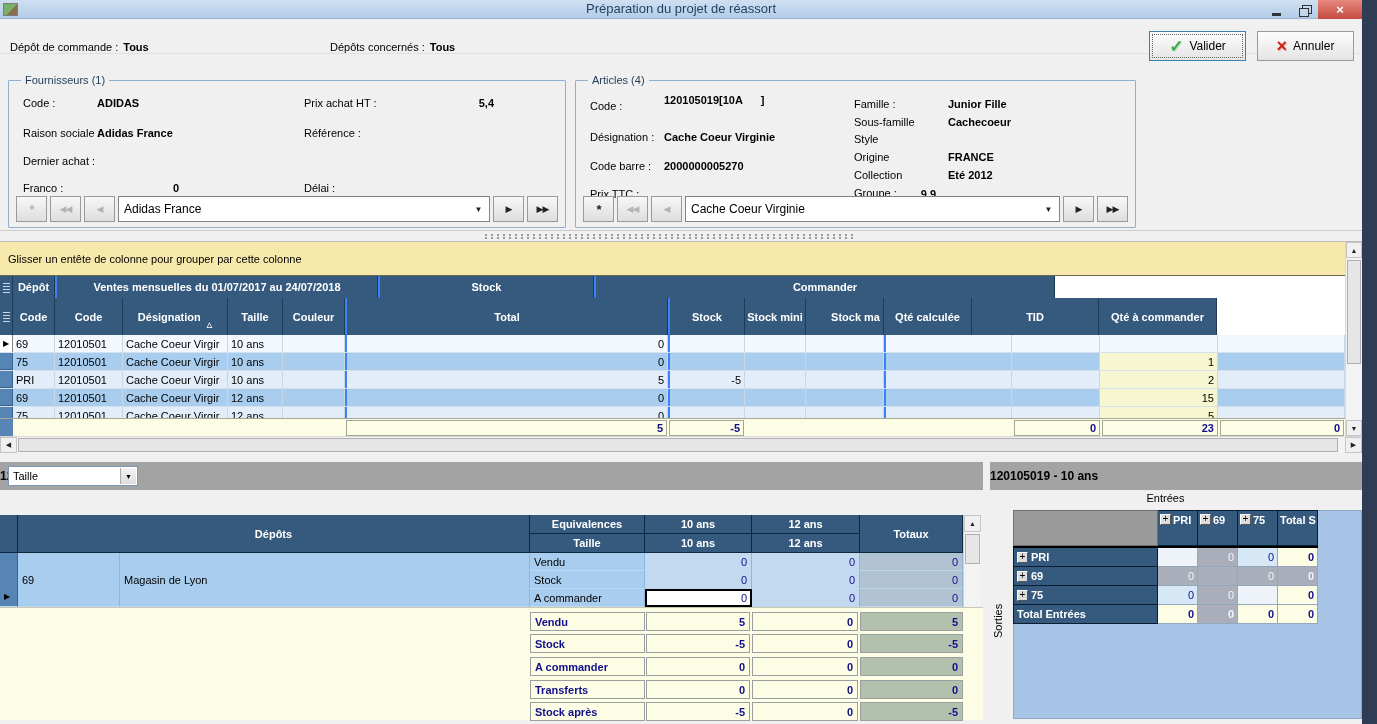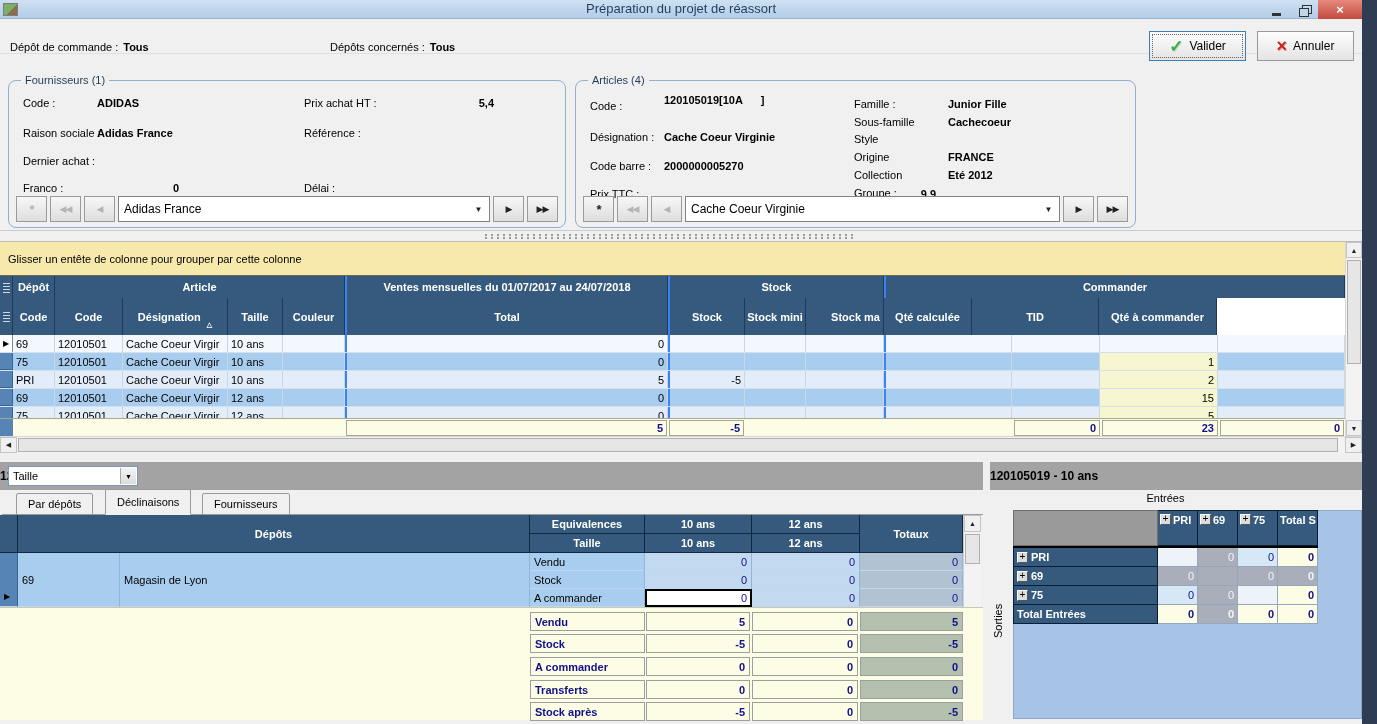--- a/index.html
+++ b/index.html
@@ -23,21 +23,21 @@
 
 .toolbar{position:absolute;left:0;top:20px;width:1362px;height:34px;background:#f0f0f0;border-bottom:1px solid #e0e0e0}
 .tb-field{position:absolute;top:21px;display:flex;gap:5px;align-items:center}
 .tb-field b{font-weight:bold}
 .btn{position:absolute;top:11px;height:30px;width:97px;display:flex;align-items:center;justify-content:center;gap:6px;background:linear-gradient(#fdfdfd,#e4e4e4);border:1px solid #999;font-size:12px;cursor:default}
 .btn.focused{border:1px solid #3c7fb1;outline:1px dotted #666;outline-offset:-4px}
 .ok-ico{color:#44a84e;font-weight:bold;font-size:17px;text-shadow:1px 1px 0 #b9e0b9}
 .x-ico{color:#c8271b;font-weight:bold;font-size:18px;text-shadow:1px 1px 0 #eab2ab}
 
 
-.fs{position:absolute;border:1px solid #8fb0d1;border-radius:8px;background:#f0f0f0}
+.fs{position:absolute;border:1px solid #8fb0d1;border-radius:1px;background:#f0f0f0}
 .fs-legend{position:absolute;top:-7px;left:12px;background:#f0f0f0;padding:0 4px;color:#1f3b57}
 .fl{position:absolute;white-space:nowrap}
 .fv{position:absolute;font-weight:bold;white-space:nowrap}
 .fv.rt{text-align:right}
 .pre{white-space:pre}
 .navbar{position:absolute;left:7px;right:7px;bottom:5px;height:26px;display:flex;gap:3px}
 .navBtn{width:31px;height:26px;background:linear-gradient(#f7f7f7,#dedede);border:1px solid #9a9a9a;display:flex;align-items:center;justify-content:center;font-size:9px;color:#222;letter-spacing:-1px}
 .navBtn.star{font-size:13px;font-weight:bold}
 .navBtn.dis{color:#b4b4b4}
 .combo{flex:1;height:26px;background:#fff;border:1px solid #828282;display:flex;align-items:center;position:relative}
@@ -241,21 +241,20 @@
   </div>
 
   <div class="gridsec">
     <div class="hint">Glisser un entête de colonne pour grouper par cette colonne</div>
 
     <div class="grow ghead">
       <div class="gc hc w-gut">
           <div class="grip"></div>
         </div>
       <div class="gc hc w-dcode">Dépôt</div>
-      <div class="gc hc g-article">Article</div>
       <div class="gc hc g-ventes bl">Ventes mensuelles du 01/07/2017 au 24/07/2018</div>
       <div class="gc hc g-stock bl">Stock</div>
       <div class="gc hc g-cmd bl">Commander</div>
     </div>
 
     <div class="grow shead">
       <div class="gc hc w-gut">
           <div class="grip"></div>
         </div>
       <div class="gc hc w-dcode">Code</div>
@@ -383,25 +382,20 @@
   </div>
 
   <div class="graybar" style="left:0;top:462px;width:983px;height:28px">
     <span>120105019 - 10 ans</span>
   </div>
   <div class="szcombo">
     <span class="txt">Taille</span>
     <span class="arr">▼</span>
   </div>
 
-  <div class="tabbar">
-    <div class="tab" style="left:14px">Par dépôts</div>
-    <div class="tab active" style="left:103px">Déclinaisons</div>
-    <div class="tab" style="left:200px">Fournisseurs</div>
-  </div>
 
   <div class="dhc" style="left:0;top:515px;width:18px;height:38px"></div>
   <div class="dhc" style="left:18px;top:515px;width:512px;height:38px">Dépôts</div>
   <div class="dhc" style="left:530px;top:515px;width:115px;height:19px">Equivalences</div>
   <div class="dhc" style="left:530px;top:534px;width:115px;height:19px">Taille</div>
   <div class="dhc" style="left:645px;top:515px;width:107px;height:19px">10 ans</div>
   <div class="dhc" style="left:645px;top:534px;width:107px;height:19px">10 ans</div>
   <div class="dhc" style="left:752px;top:515px;width:108px;height:19px">12 ans</div>
   <div class="dhc" style="left:752px;top:534px;width:108px;height:19px">12 ans</div>
   <div class="dhc" style="left:860px;top:515px;width:103px;height:38px">Totaux</div>

